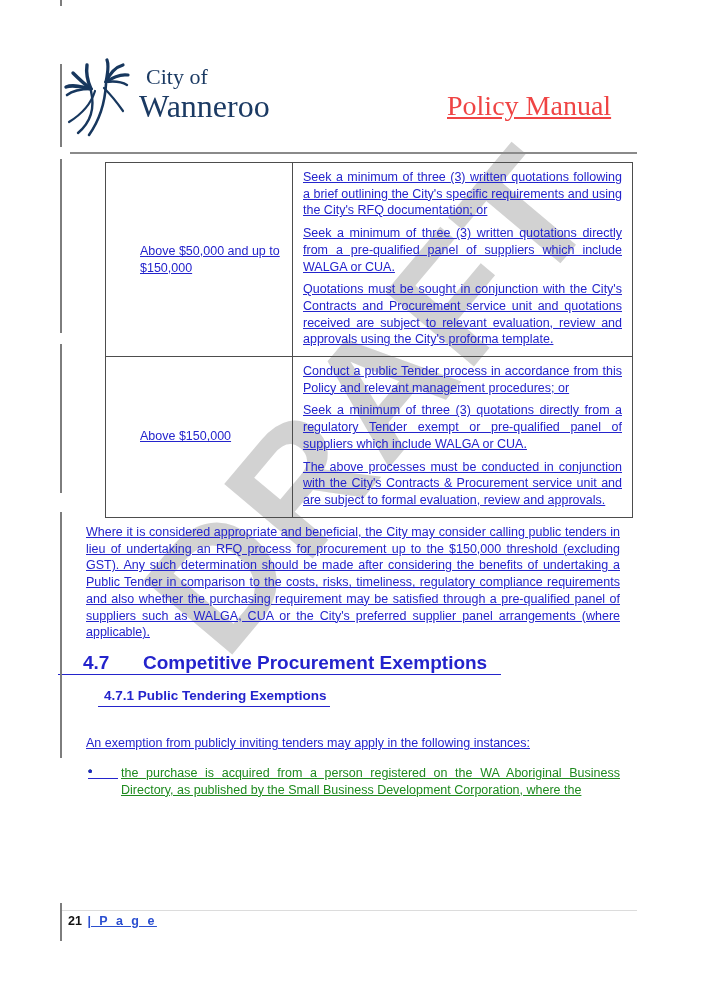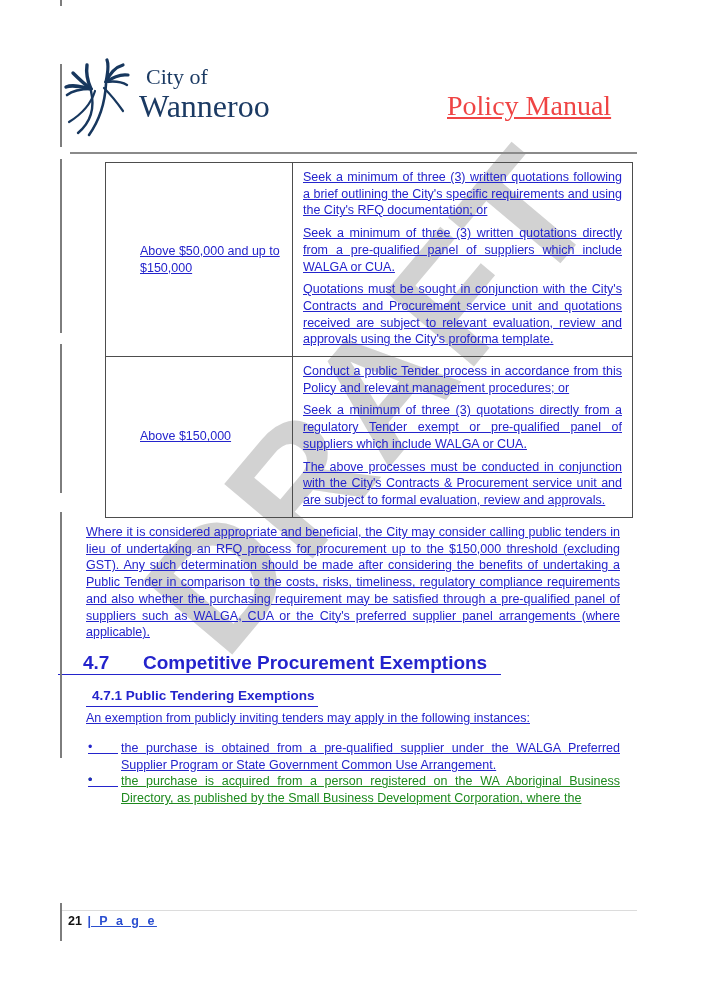--- a/index.html
+++ b/index.html
@@ -45,23 +45,23 @@
   td.desc-cell p { margin:0 0 6px 0; }
   tr.r1 { height:186px; } tr.r2 { height:160px; }
 
   
   .bodycol { position:absolute; left:86px; top:524px; width:534px; font-size:12.5px; line-height:16.7px; }
   .intro-par { text-align:justify; }
   .h47 { margin:14px 0 0 -28px; font-size:19px; font-weight:bold; }
   .h47 .h-rule { display:inline-block; border-bottom:1.5px solid #2424cc; padding:0 14px 2px 25px; }
   .h47 .h-num { display:inline-block; width:60px; color:#2424cc; }
   .h47 .h-title { color:#2424cc; }
-  .h471 { margin:13px 0 0 0; font-size:13.5px; font-weight:bold; }
+  .h471 { margin:13px 0 0 12px; font-size:13.5px; font-weight:bold; }
   .h471 .h-rule { display:inline-block; border-bottom:1.5px solid #2424cc; padding:0 3px 2px 6px; color:#2424cc; }
-  .exempt-intro { margin-top:3px; }
+  .exempt-intro { margin-top:28px; }
   .bullets { margin-top:13px; }
   .bullet { position:relative; padding-left:35px; text-align:justify; }
   .bullet-marker { position:absolute; left:2px; top:0; width:30px; height:13.5px;
     border-bottom:1px solid currentColor; font-size:12.5px; line-height:15px; }
   .mk-blue { color:#2424cc; } .mk-green { color:#1e8a1e; }
 
   
   .footer-rule { position:absolute; left:62px; top:910px; width:575px; height:1px; background:#dcdcdc; }
   .footer-text { position:absolute; left:68px; top:914px; font-size:12.5px; font-weight:bold; }
   .footer-num { color:#111111; }
@@ -141,21 +141,20 @@
 
     <div class="h471">
       <span class="h-rule">4.7.1 Public Tendering Exemptions</span>
     </div>
 
     <p class="exempt-intro ins">An exemption from publicly inviting tenders may apply in the following instances:</p>
 
     <div class="bullets">
       <div class="bullet">
         <span class="bullet-marker mk-blue">•</span>
-        <span class="ins">the purchase is obtained from a pre-qualified supplier under the WALGA Preferred Supplier Program or State Government Common Use Arrangement.</span>
       </div>
       <div class="bullet">
         <span class="bullet-marker mk-green">•</span>
       </div>
       <div class="bullet">
         <span class="bullet-marker mk-blue">•</span>
         <span class="insg">the purchase is acquired from a person registered on the WA Aboriginal Business Directory, as published by the Small Business Development Corporation, where the</span>
       </div>
     </div>
   </div>

